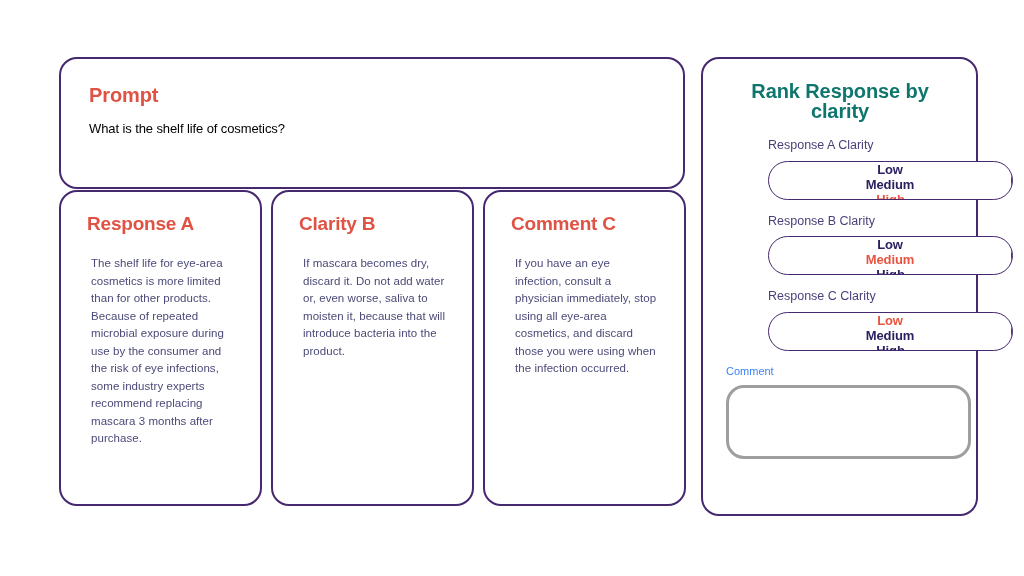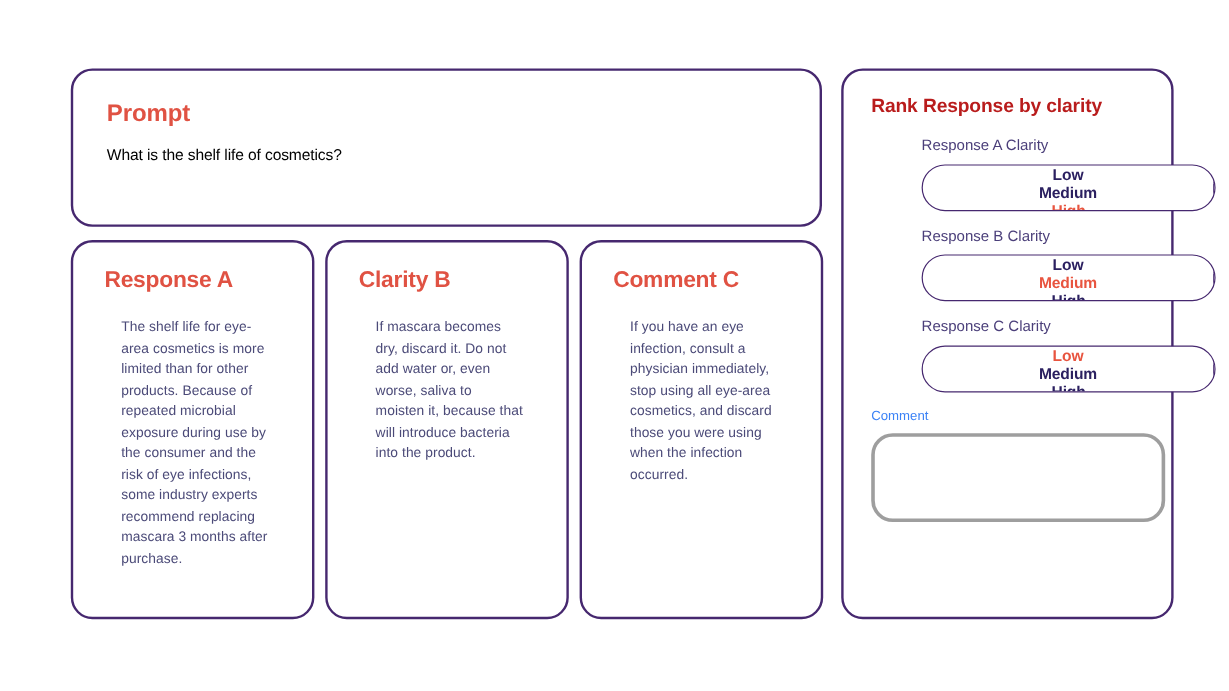--- a/index.html
+++ b/index.html
@@ -50,60 +50,61 @@
   .prompt-text {
     color: #000000;
     font-size: 13px;
     line-height: 1.2;
     margin: 0;
     letter-spacing: -0.1px;
   }
 
   
   .response-card {
-    top: 200px;
+    top: 190px;
     width: 203px;
     height: 316px;
     padding: 22px 22px 0 26px;
   }
   #response-card-a { left: 59px; }
   #response-card-b { left: 271px; }
   #response-card-c { left: 483px; }
 
   .response-title {
     color: #e05243;
     font-size: 19px;
     font-weight: bold;
     margin: 0 0 22px 0;
     line-height: 1;
     letter-spacing: -0.2px;
   }
   .response-body {
     color: #4b4a78;
     font-size: 11.5px;
     line-height: 17.5px;
-    margin: 14px;
+    margin: 4px;
     letter-spacing: 0.05px;
   }
 
   
   #rank-card {
     left: 701px;
     top: 57px;
     width: 277px;
     height: 459px;
     padding: 22px 22px 0 23px;
   }
   .rank-title {
-    color: #b91c1c;
-    font-size: 16px;
+    color: #0f766e;
+    font-size: 20px;
     font-weight: bold;
     margin: 0 0 18px 0;
     line-height: 1;
     letter-spacing: -0.1px;
+    text-align: center;
   }
   .rank-label {
     color: #4b3f7a;
     font-size: 12.5px;
     margin: 0 0 9px 0;
     line-height: 1;
   }
   .rank-group { margin-bottom: 15px; margin-left: 42px; }
 
   

